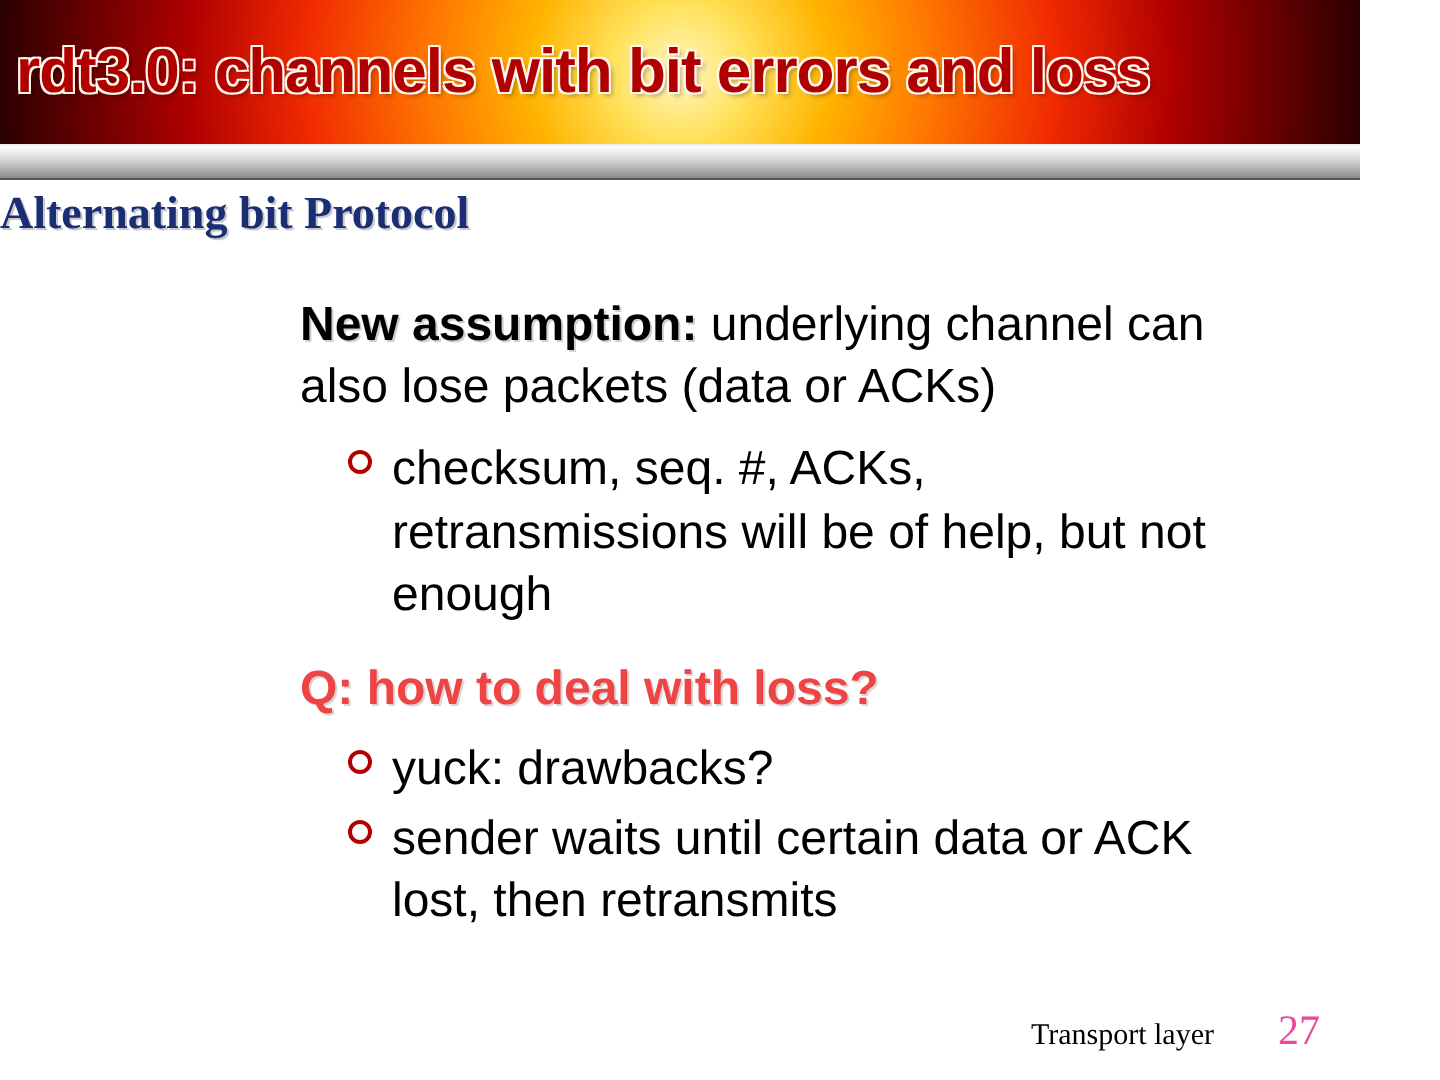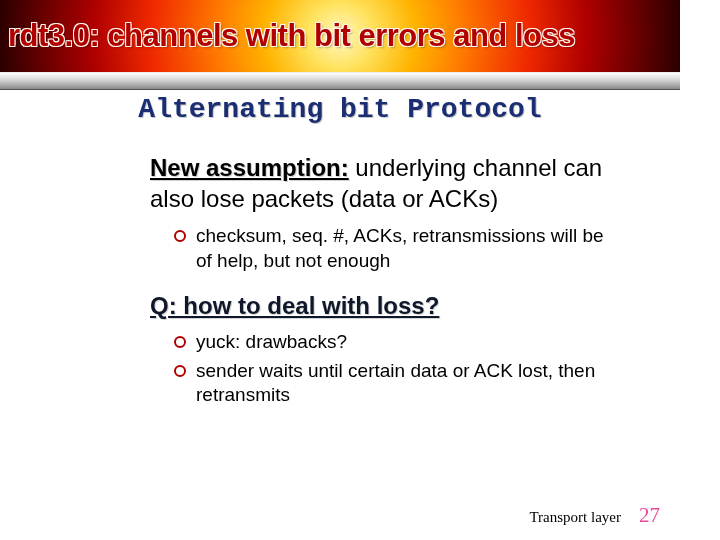--- a/index.html
+++ b/index.html
@@ -29,78 +29,76 @@
        2px 2px 2px rgba(0,0,0,0.25);
     white-space: nowrap;
   }
   .bar-under {
     height: 18px;
     background: linear-gradient(180deg, #ffffff 0%, #d9d9d9 40%, #8a8a8a 100%);
     border-top: 1px solid #eee;
     border-bottom: 1px solid #555;
   }
   .subtitle {
-    text-align: center;
+    text-align: left;
     margin-top: 4px;
-    font-family: Liberation Mono, monospace;
+    font-family: Liberation Serif, serif;
     font-weight: 700;
-    font-size: 28px;
+    font-size: 23px;
     color: #1b2e73;
     text-shadow: 1px 1px 0 #c9c9c9;
   }
   .content {
     padding: 28px 68px 0 150px;
   }
   .lead {
     font-size: 24px;
     line-height: 1.28;
     color: #000;
     margin-bottom: 10px;
   }
   .lead-label {
     font-weight: 700;
-    text-decoration: underline;
     color: #000;
     text-shadow: 1px 1px 0 #cfcfcf;
   }
   .sub-list {
     padding-left: 24px;
     margin-bottom: 18px;
   }
   .sub-item {
     position: relative;
-    font-size: 19px;
+    font-size: 24px;
     line-height: 1.3;
     color: #000;
     padding-left: 22px;
     margin-bottom: 4px;
   }
   .bullet-circle {
     position: absolute;
     left: 0; top: 6px;
     width: 12px; height: 12px;
     border: 2px solid #b10000;
     border-radius: 50%;
     background: transparent;
   }
   .question {
     font-size: 24px;
     font-weight: 700;
-    color: #0f172a;
-    text-decoration: underline;
+    color: #ef4444;
     text-shadow: 1px 1px 0 #d6d6d6;
     margin-bottom: 10px;
   }
   .footer {
     position: absolute;
     bottom: 12px;
     right: 20px;
     display: flex;
     align-items: baseline;
-    gap: 18px;
+    gap: 32px;
   }
   .footer-label {
     font-family: "Times New Roman", Times, serif;
     font-size: 15px;
     color: #000;
   }
   .footer-num {
     font-family: "Times New Roman", Times, serif;
     font-size: 21px;
     color: #ec4899;

